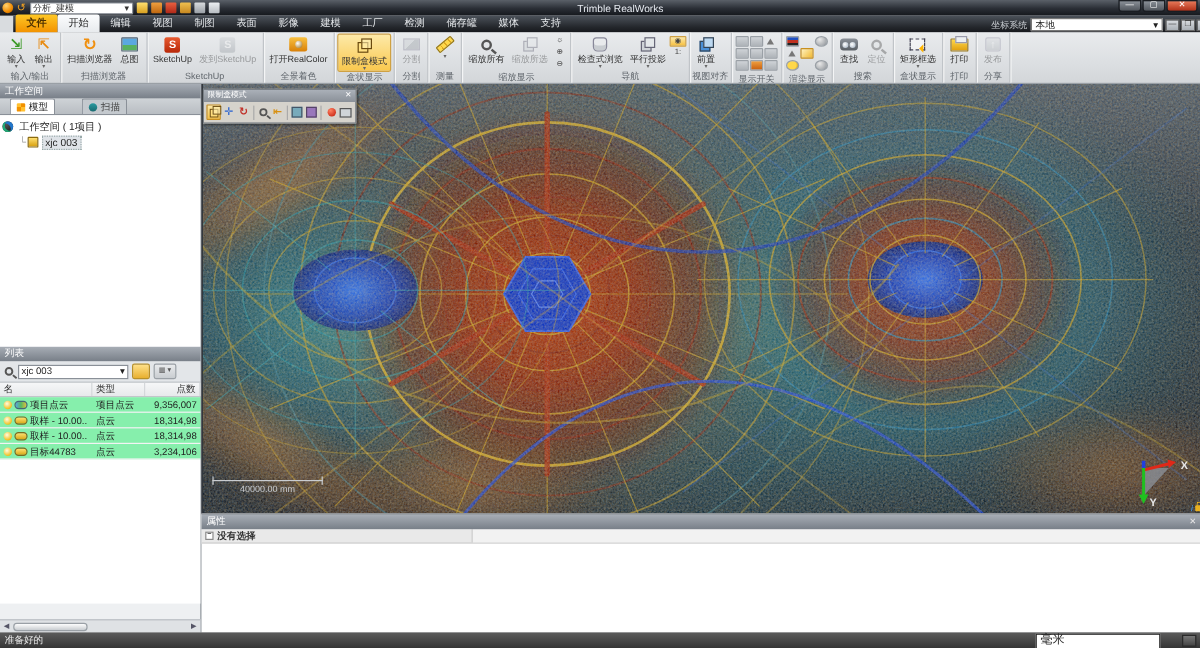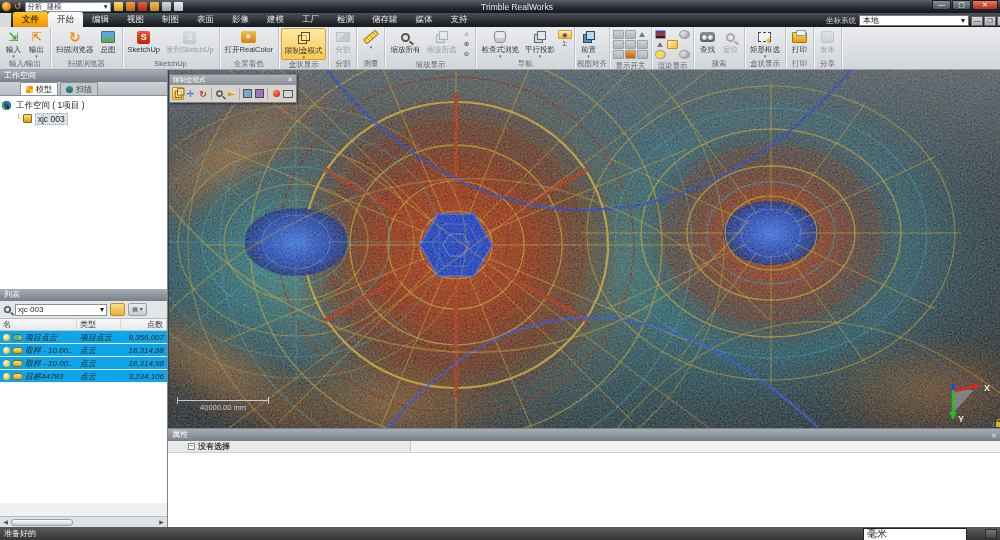--- a/index.html
+++ b/index.html
@@ -92,21 +92,21 @@
   .ic-rect::after { content:""; position:absolute; right:-2px; bottom:-2px; border-left:5px solid #ffb400; border-top:5px solid transparent; transform:rotate(45deg); }
   .ic-print { width:15px; height:11px; position:relative; background:linear-gradient(#ffd84a,#e0a010); border:1px solid #9a7a20; border-radius:1px; }
   .ic-print::before { content:""; position:absolute; left:3px; top:-3px; width:8px; height:4px; background:#eceff1; border:1px solid #99a; }
   .ic-pub { width:13px; height:12px; background:linear-gradient(#d8dbde,#b0b5ba); border:1px solid #99a; border-radius:2px;
     color:#f8f8f8; font-size:9px; line-height:11px; text-align:center; font-weight:bold; }
 
   
   .left { position:absolute; left:0; top:70px; width:168px; height:457px; background:#eef0f2; border-right:1px solid #7d838a; }
   .phdr { height:12px; background:linear-gradient(#a7adb5,#787f88); color:#fff; font-size:8px; line-height:12px; padding:0 4px; position:relative; }
   .phdr .x { position:absolute; right:3px; top:1px; color:#e8e8e8; font-size:7px; }
-  .wtabs { height:14px; background:linear-gradient(#cfd3d7,#b8bdc2); display:flex; align-items:flex-end; padding-left:20px; border-bottom:1px solid #8a9098; }
+  .wtabs { height:14px; background:linear-gradient(#cfd3d7,#b8bdc2); display:flex; align-items:flex-end; padding-left:8px; border-bottom:1px solid #8a9098;gap:20px; }
   .wtab { height:13px; display:flex; align-items:center; padding:0 5px; font-size:8px; color:#444;
     border:1px solid #8a9098; border-bottom:none; border-radius:2px 2px 0 0; background:#c4c9ce; margin-right:2px; }
   .wtab.active { background:#fff; color:#222; }
   .sw { width:7px; height:7px; margin-right:3px; border-radius:1px; }
   .sw.grid { background:conic-gradient(#f29200 0 25%,#ffc030 0 50%,#f29200 0 75%,#ffc030 0); }
   .sw.scan { background:linear-gradient(#2a9aa0,#1a6a70); border-radius:50%; }
   .tree { background:#fff; height:193px; padding:3px 2px; font-size:8.5px; }
   .trow { display:flex; align-items:center; height:13px; }
   .trow.child { padding-left:14px; }
   .trow.sel .tlabel { background:#dfe3e8; border:1px dotted #9aa; }
@@ -119,21 +119,21 @@
 
   .lsearch { height:18px; background:#e3e6e9; display:flex; align-items:center; padding:0 3px; border-bottom:1px solid #b8bdc2; }
   .lcombo { width:92px; height:12px; background:#fff; border:1px solid #8a9098; font-size:8px; line-height:10px; padding:0 2px;
     display:flex; justify-content:space-between; align-items:center; margin:0 3px; }
   .fbtn { width:15px; height:13px; background:linear-gradient(#ffe088,#e8b030); border:1px solid #b8902a; border-radius:2px; margin-right:3px; }
   .vbtn { width:19px; height:13px; background:linear-gradient(#e8eaec,#c9cdd1); border:1px solid #9aa0a6; border-radius:2px;
     font-size:6px; color:#555; text-align:center; line-height:11px; }
   .thead { height:12px; display:flex; background:linear-gradient(#f6f7f8,#e7e9eb); border-bottom:1px solid #c2c6ca; font-size:8px; color:#333; }
   .thead div { padding:0 3px; line-height:12px; border-right:1px solid #d4d7da; }
   .c-name { width:77px; } .c-type { width:44px; } .c-pts { flex:1; text-align:right; overflow:hidden; }
-  .lrows { background:#0ea5e9;font-style:italic; }
+  .lrows { background:#86efac; }
   .lr { display:flex; height:13px; font-size:8px; align-items:center; border-bottom:1px solid #f2f3f4; }
   .lr div { padding:0 3px; white-space:nowrap; overflow:hidden; }
   .bulb { width:7px; height:7px; border-radius:50%; background:radial-gradient(circle at 40% 35%,#fffbe0,#f0c020 70%,#b8860b); margin-right:2px; flex:none; }
   .cloud { width:11px; height:7px; border-radius:4px; margin-right:2px; flex:none; border:1px solid #7a6a20;
     background:linear-gradient(#ffe070,#d8a818); }
   .cloud.multi { background:linear-gradient(90deg,#58a8e0,#58b860,#e0c040); border-color:#467; }
   .lfill { background:#fff; height:120px; }
   .hscroll { position:absolute; left:0; bottom:0; width:167px; height:11px; background:#dfe2e5; border-top:1px solid #b8bdc2; display:flex; align-items:center; }
   .harrow { width:11px; height:9px; font-size:6px; color:#556; text-align:center; line-height:9px; }
   .hthumb { width:62px; height:7px; background:linear-gradient(#fdfdfd,#c9cdd1); border:1px solid #9aa0a6; border-radius:3px; }
@@ -156,21 +156,21 @@
   .sline::before,.sline::after { content:""; position:absolute; top:-3px; width:1px; height:7px; background:#c9ccd0; }
   .sline::before { left:0; } .sline::after { right:0; }
   .triad { position:absolute; right:8px; bottom:4px; }
   .lockrow { position:absolute; right:6px; bottom:4px; color:#3aa0ff; font-size:7px; font-style:italic; }
   .lock { display:inline-block; width:6px; height:5px; background:#e8b020; border-radius:1px; position:relative; margin-left:2px; }
   .lock::before { content:""; position:absolute; left:1px; top:-3px; width:4px; height:3px; border:1px solid #e8b020; border-bottom:none; border-radius:2px 2px 0 0; }
 
   
   .props { position:absolute; left:168px; top:428px; width:832px; height:99px; background:#fff; border-top:1px solid #7d838a; }
   .prow { height:12px; background:#e9e9e9; border-bottom:1px solid #cfcfcf; display:flex; font-size:8px; }
-  .pcell-l { width:226px; border-right:1px solid #c8c8c8; display:flex; align-items:center; padding:0 3px; font-weight:bold; color:#333;margin-left:17px; }
+  .pcell-l { width:226px; border-right:1px solid #c8c8c8; display:flex; align-items:center; padding:0 3px; font-weight:bold; color:#333; }
   .pcell-r { flex:1; background:#f2f2f2; }
   .collapse { width:7px; height:7px; border:1px solid #888; background:#fff; font-size:6px; line-height:5px; text-align:center; color:#444; margin-right:3px; }
 
   
   .statusbar { position:absolute; left:0; top:527px; width:1000px; height:13px;
     background:linear-gradient(#5c5c5c,#353535); color:#eee; font-size:8px; display:flex; align-items:center; }
   .statusbar .ready { padding-left:4px; }
   .unitbox { position:absolute; right:33px; top:1px; width:104px; height:28px; background:#fff; border:1px solid #222;
     color:#222; font-size:10px; line-height:10px; padding:0 3px; }
   .grip { position:absolute; right:3px; top:2px; width:12px; height:10px; background:linear-gradient(#777,#444); border:1px solid #2a2a2a; }

